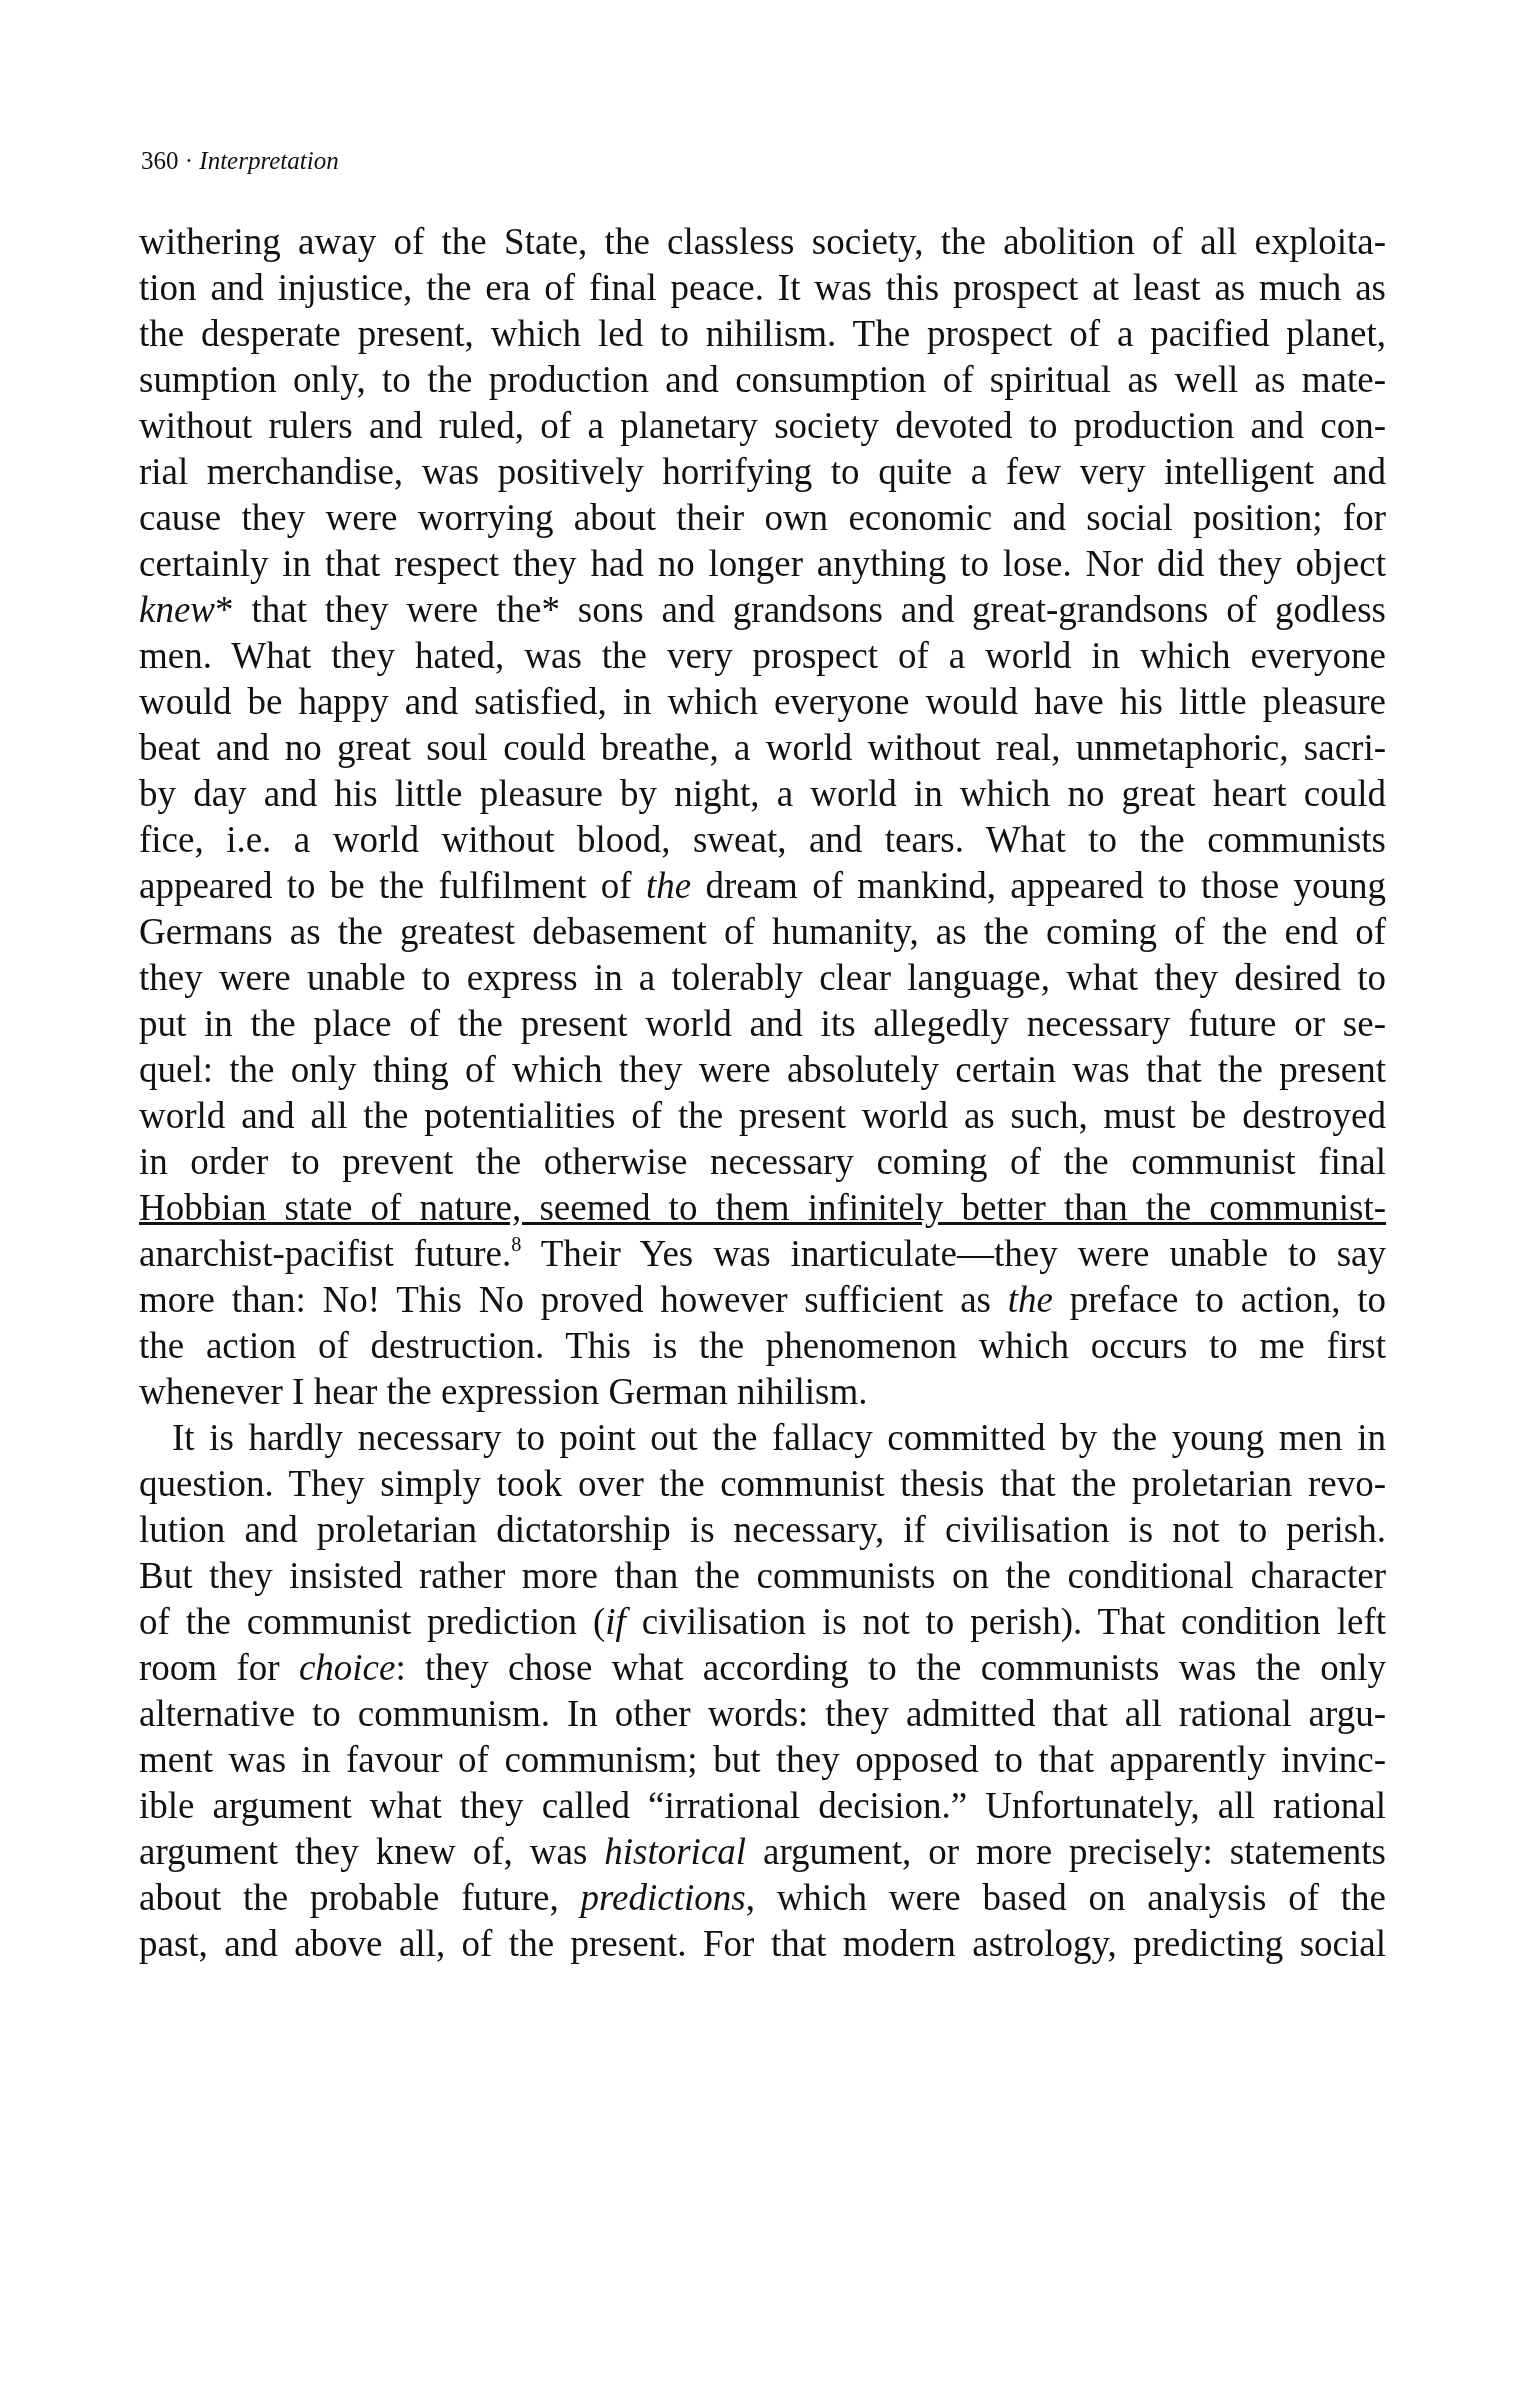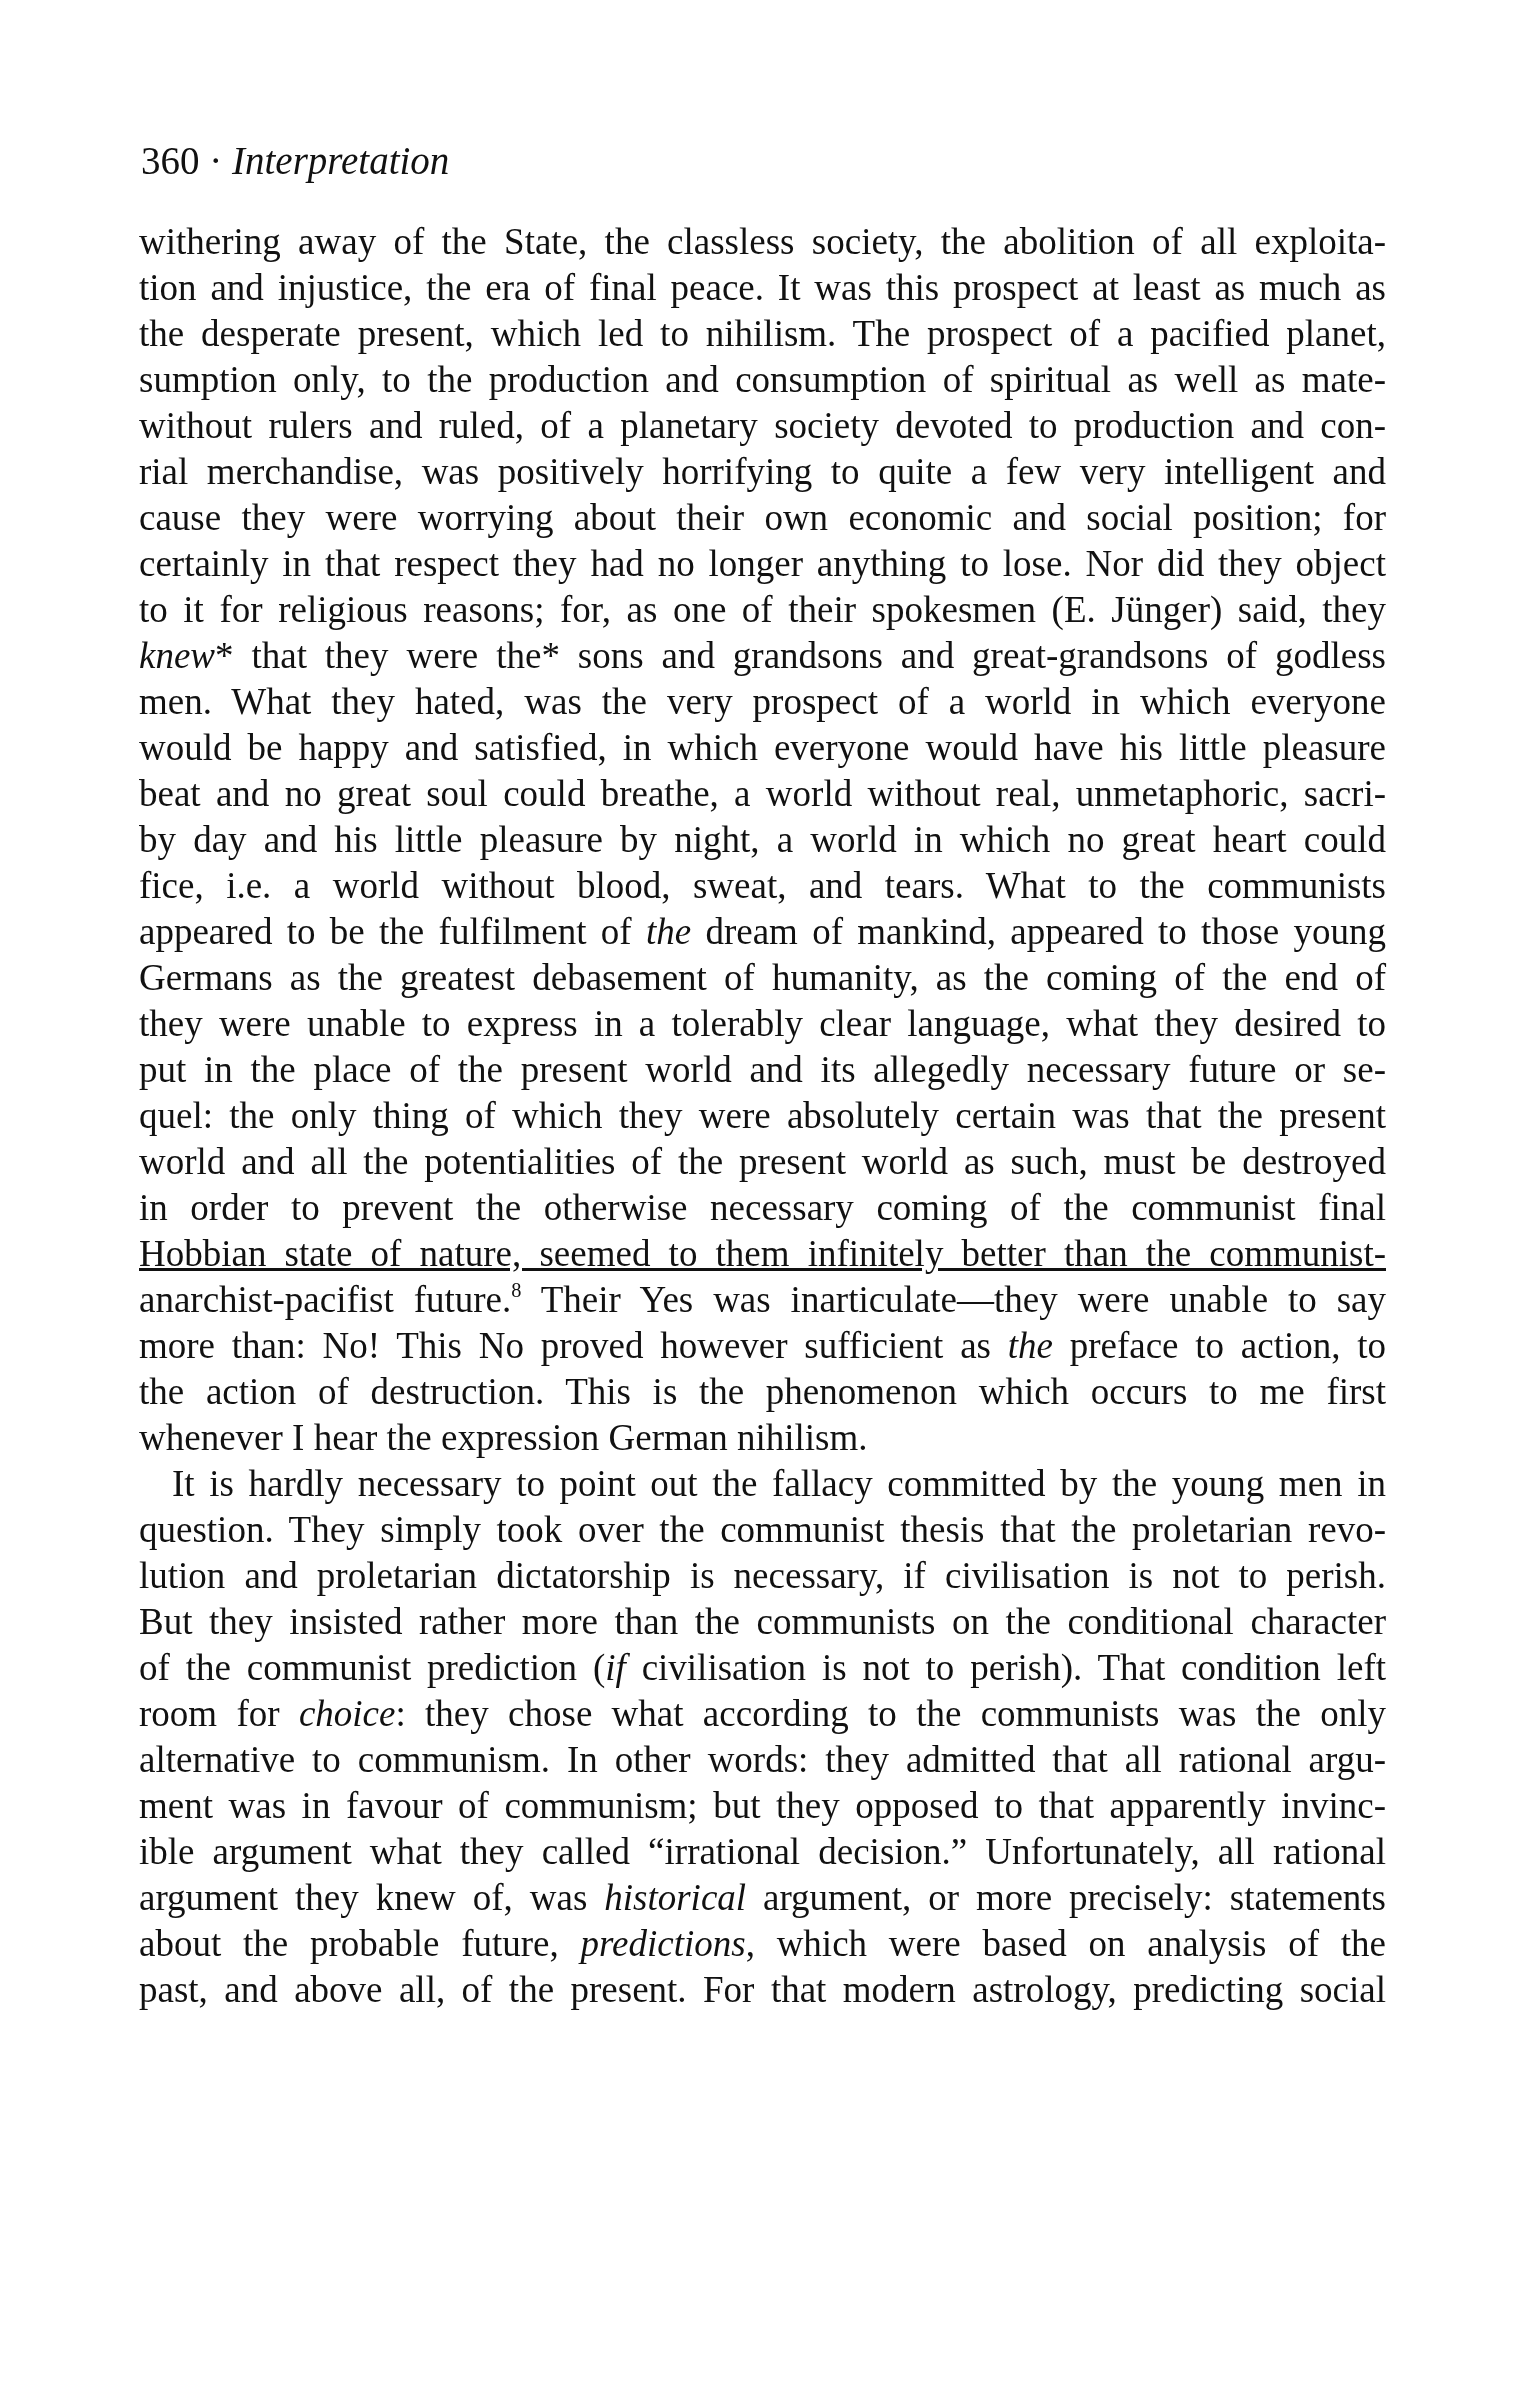--- a/index.html
+++ b/index.html
@@ -1,19 +1,19 @@
 <!DOCTYPE html>
 <html style="font-size:13.4px"><head>
 <meta charset="utf-8">
 <style>
   html, body { margin: 0; padding: 0; background: #ffffff; }
   body { width: 1524px; height: 2401px; position: relative; overflow: hidden;
          font-family: "Liberation Serif", serif; color: #111111; }
   .page { position: absolute; left: 0; top: 0; width: 1524px; height: 2401px; background: #ffffff; }
-  .running-head { position: absolute; left: 141px; top: 136px; font-size: 39px; line-height: 50px; white-space: nowrap; text-align: center; }
+  .running-head { position: absolute; left: 141px; top: 136px; font-size: 25px; line-height: 50px; white-space: nowrap; text-align: center; }
   .running-head .title { font-style: italic; }
   .body-text { position: absolute; left: 139px; top: 219px; width: 1247px; font-size: 37px; }
   .line { height: 46px; line-height: 46px; white-space: nowrap; text-align: justify; text-align-last: justify; overflow: visible; }
   .line.last { text-align-last: left; }
   .line.indent { padding-left: 33px; }
   .line span.seg { white-space: pre; }
   .it { font-style: italic; }
   sup { font-size: 0.55em; vertical-align: 0.75em; line-height: 0; }
 </style>
 </head>
@@ -27,21 +27,20 @@
   <div class="body-text" id="body-text">
       <div>
         <div class="line" style="white-space: nowrap;"><span class="seg">withering away of the State, the classless society, the abolition of all exploita-</span></div>
         <div class="line" style="white-space: nowrap;"><span class="seg">tion and injustice, the era of final peace. It was this prospect at least as much as</span></div>
         <div class="line" style="white-space: nowrap;"><span class="seg">the desperate present, which led to nihilism. The prospect of a pacified planet,</span></div>
         <div class="line" style="white-space: nowrap;"><span class="seg">sumption only, to the production and consumption of spiritual as well as mate-</span></div>
         <div class="line" style="white-space: nowrap;"><span class="seg">without rulers and ruled, of a planetary society devoted to production and con-</span></div>
         <div class="line" style="white-space: nowrap;"><span class="seg">rial merchandise, was positively horrifying to quite a few very intelligent and</span></div>
         <div class="line" style="white-space: nowrap;"><span class="seg">cause they were worrying about their own economic and social position; for</span></div>
         <div class="line" style="white-space: nowrap;"><span class="seg">certainly in that respect they had no longer anything to lose. Nor did they object</span></div>
-        <div class="line" style="white-space: nowrap;"><span class="seg">to it for religious reasons; for, as one of their spokesmen (E. Jünger) said, they</span></div>
         <div class="line" style="white-space: nowrap;"><span class="seg it">knew</span><span class="seg">* that they were the* sons and grandsons and great-grandsons of godless</span></div>
         <div class="line" style="white-space: nowrap;"><span class="seg">men. What they hated, was the very prospect of a world in which everyone</span></div>
         <div class="line" style="white-space: nowrap;"><span class="seg">would be happy and satisfied, in which everyone would have his little pleasure</span></div>
         <div class="line" style="white-space: nowrap;"><span class="seg">beat and no great soul could breathe, a world without real, unmetaphoric, sacri-</span></div>
         <div class="line" style="white-space: nowrap;"><span class="seg">by day and his little pleasure by night, a world in which no great heart could</span></div>
         <div class="line" style="white-space: nowrap;"><span class="seg">fice, i.e. a world without blood, sweat, and tears. What to the communists</span></div>
         <div class="line" style="white-space: nowrap; word-spacing: 0px;"><span class="seg">appeared to be the fulfilment of </span><span class="seg it">the</span><span class="seg"> dream of mankind, appeared to those young</span></div>
         <div class="line" style="white-space: nowrap;"><span class="seg">Germans as the greatest debasement of humanity, as the coming of the end of</span></div>
         <div class="line" style="white-space: nowrap;"><span class="seg">they were unable to express in a tolerably clear language, what they desired to</span></div>
         <div class="line" style="white-space: nowrap;"><span class="seg">put in the place of the present world and its allegedly necessary future or se-</span></div>

